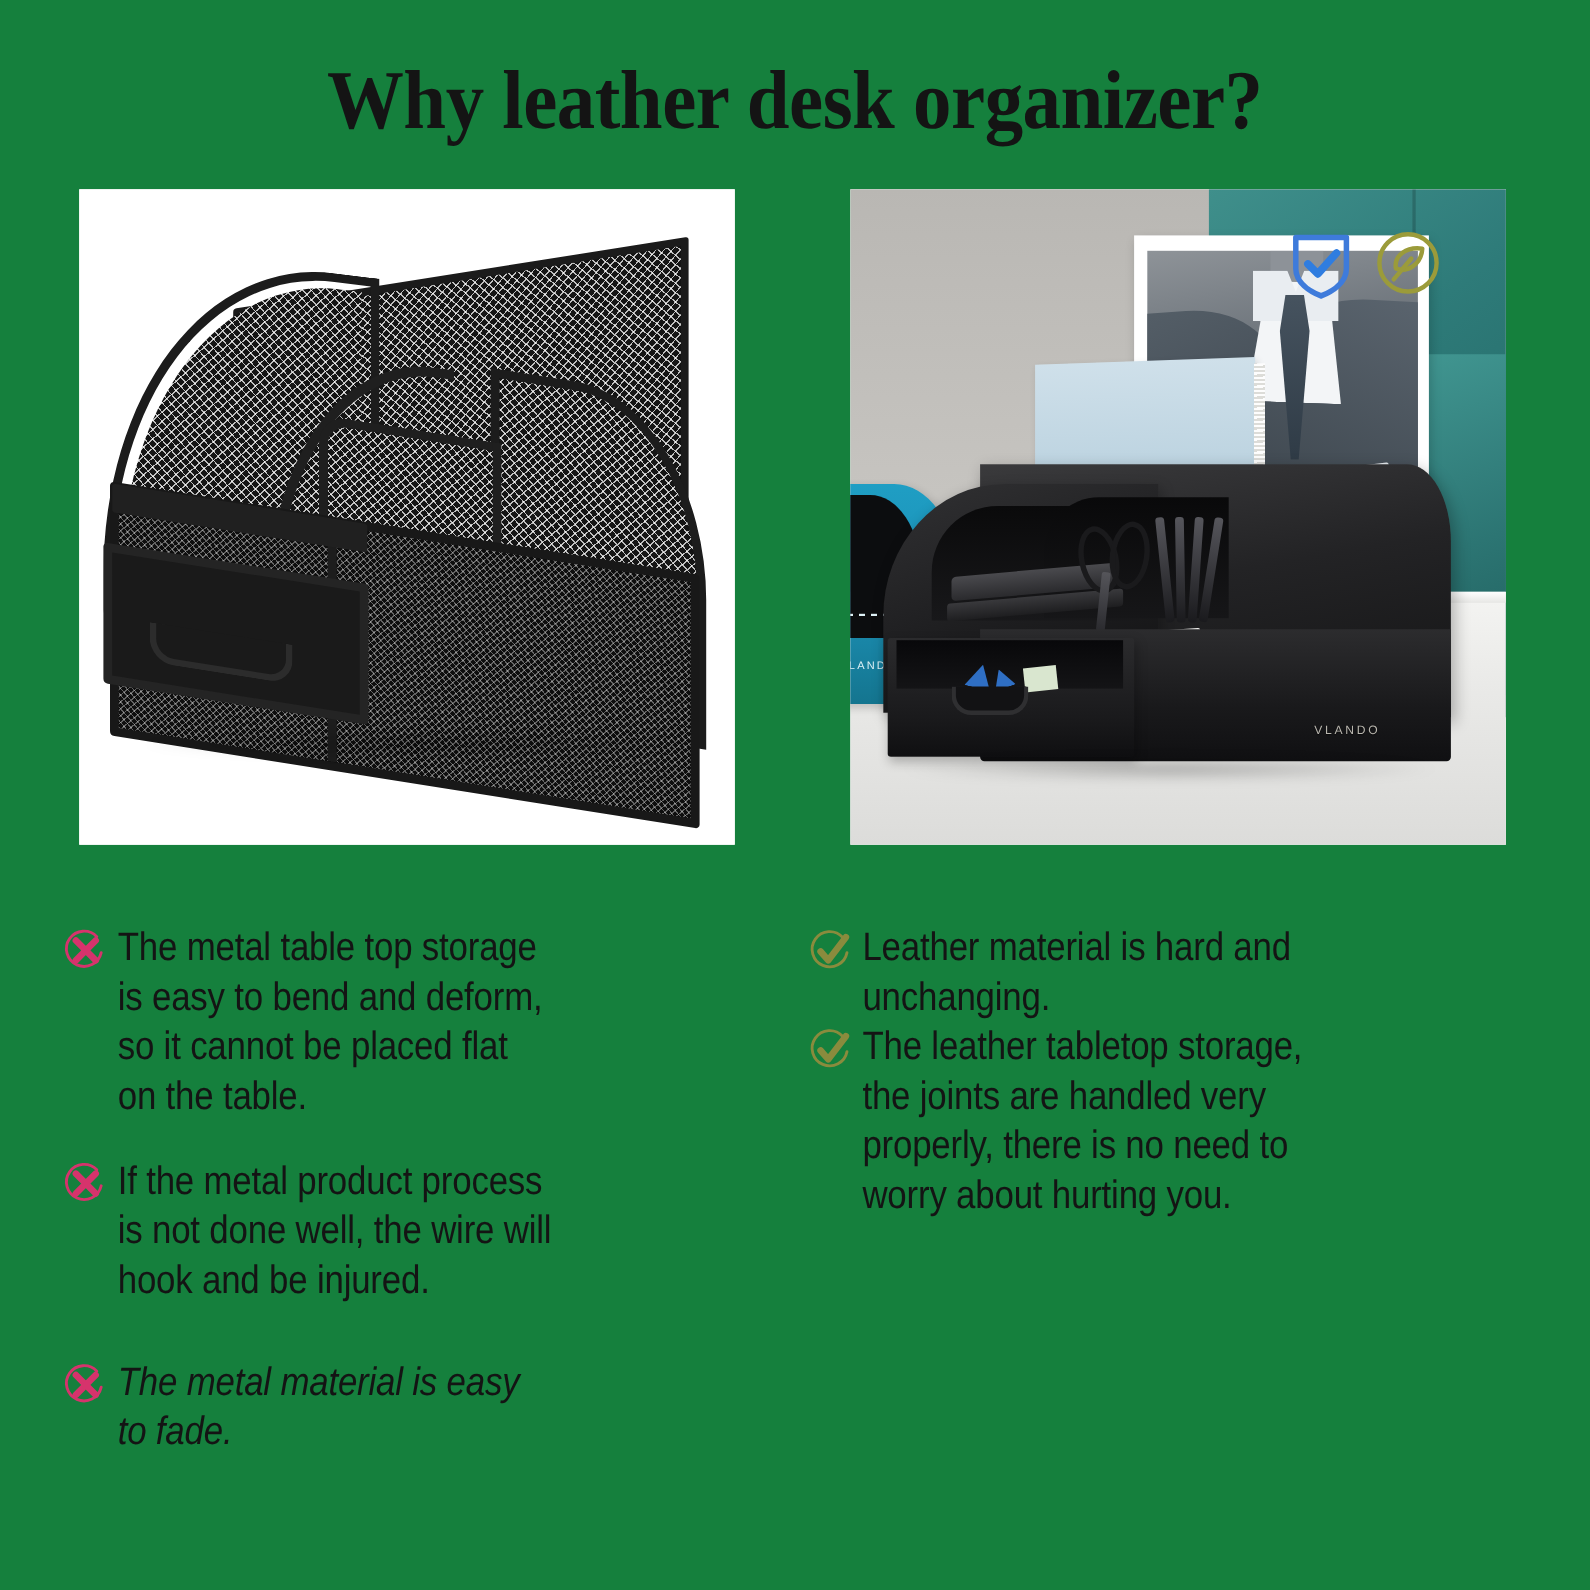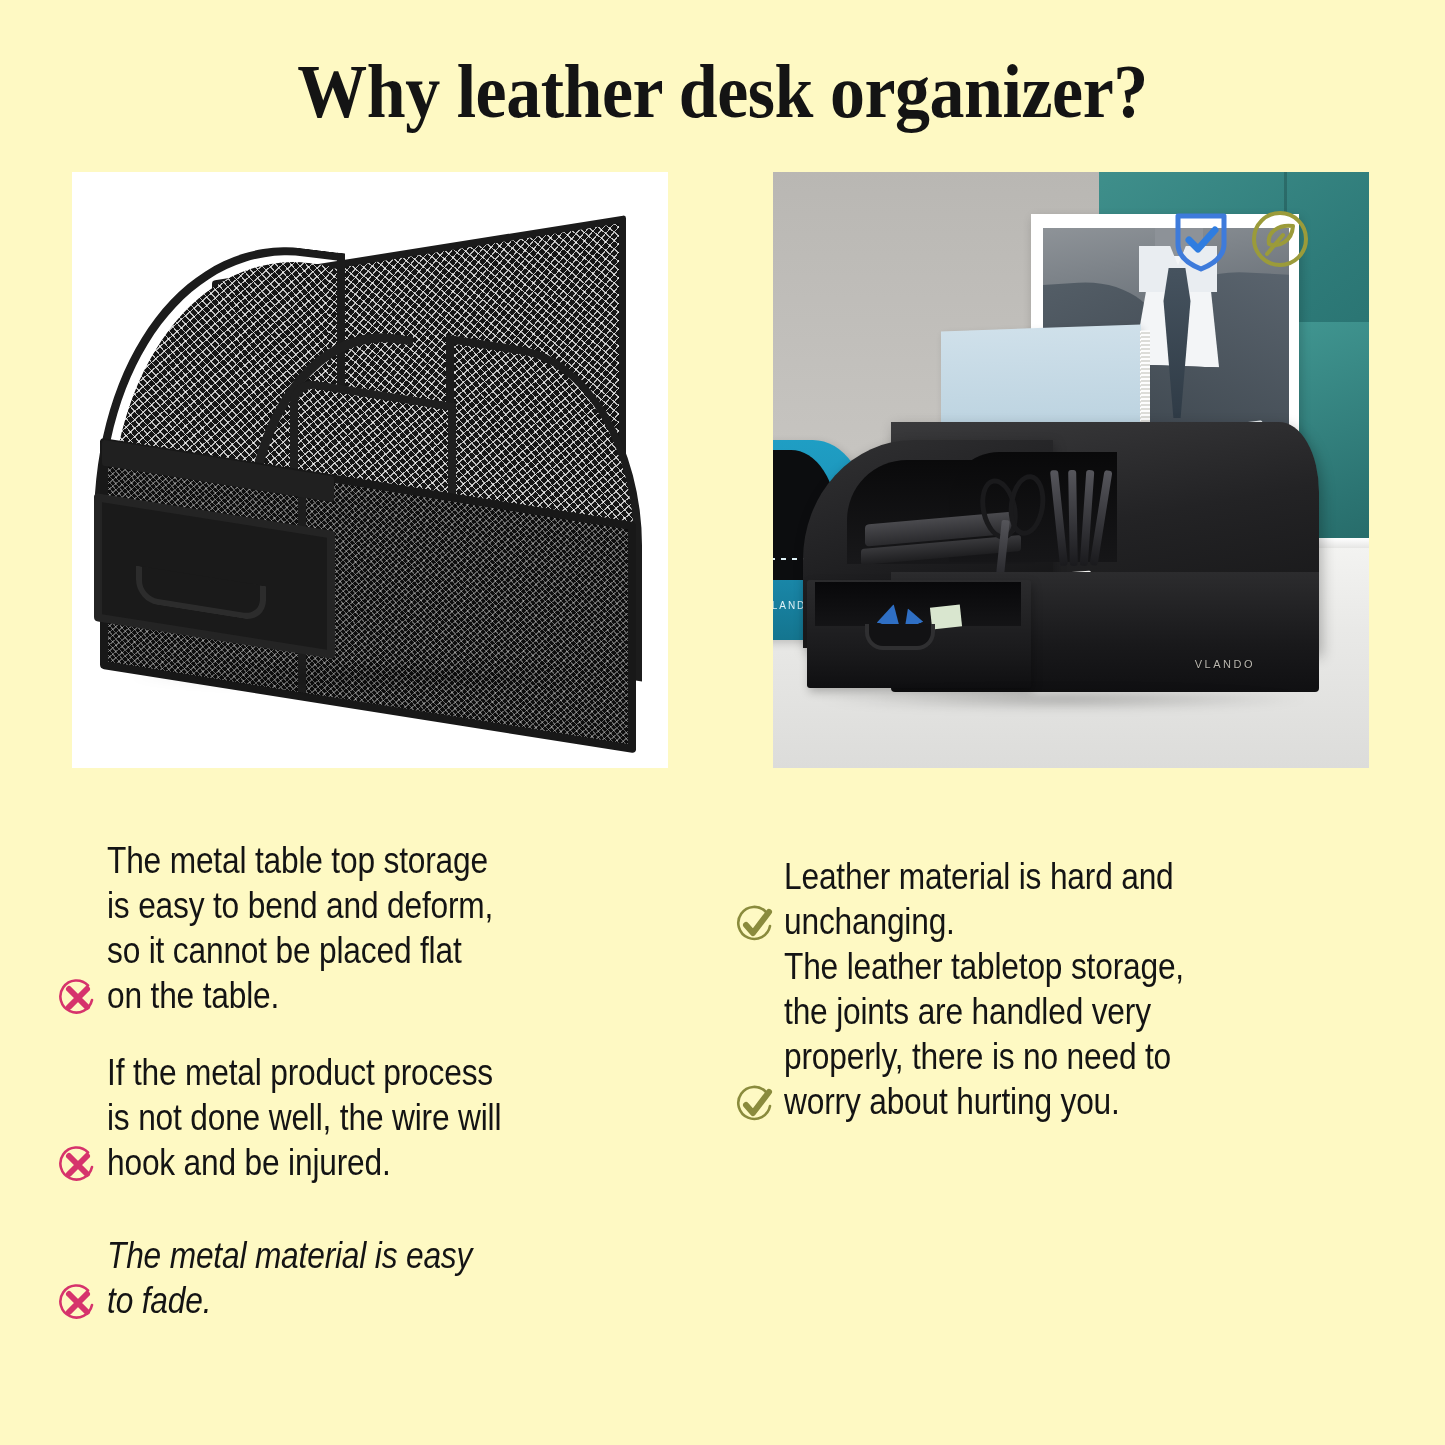--- a/index.html
+++ b/index.html
@@ -387,47 +387,47 @@
   }
   
   .badge-shield { position: absolute; left: 400px; top: 38px; width: 56px; height: 62px; }
   .badge-leaf   { position: absolute; left: 476px; top: 36px; width: 62px; height: 62px; }
 
   
   .col { position: absolute; width: 640px; }
   #col-left  { left: 58px;  top: 838px; }
   #col-right { left: 735px; top: 838px; }
 
-  .bullet { position: relative; display: flex; align-items: flex-end; }
+  .bullet { position: relative; display: flex; align-items: flex-start; }
   .bullet-icon {
     flex: 0 0 auto;
     width: 40px; height: 40px;
     margin-top: 6px; margin-right: 9px;
   }
   .bullet-text {
     font-family: "Liberation Sans", sans-serif;
     font-size: 36px;
     line-height: 45px;
     color: #141414;
     transform: scaleX(0.88);
     transform-origin: left top;
     white-space: pre-line;
     letter-spacing: -0.2px;
   }
   #col-left  .b0 { margin-top: 0px; }
   #col-left  .b1 { margin-top: 32px; }
   #col-left  .b2 { margin-top: 48px; font-style: italic; }
-  #col-right .b0 { margin-top: 16px; }
+  #col-right .b0 { margin-top: 0px; }
   #col-right .b1 { }
   #col-right .b2 { margin-top: 52px; }
 </style>
 </head>
 <body>
 
-<div id="page" style="background: #fef9c3;">
+<div id="page" style="background: #15803d;">
 
   <div class="page-title">Why leather desk organizer?</div>
 
   <div class="photo-panel" id="panel-left">
     <div class="mesh-scene">
       <div class="mesh-body">
         <div class="m-rear mesh-tex"></div>
         <div class="m-hood">
           <div class="m-hood-fill mesh-tex"></div>
         </div>

